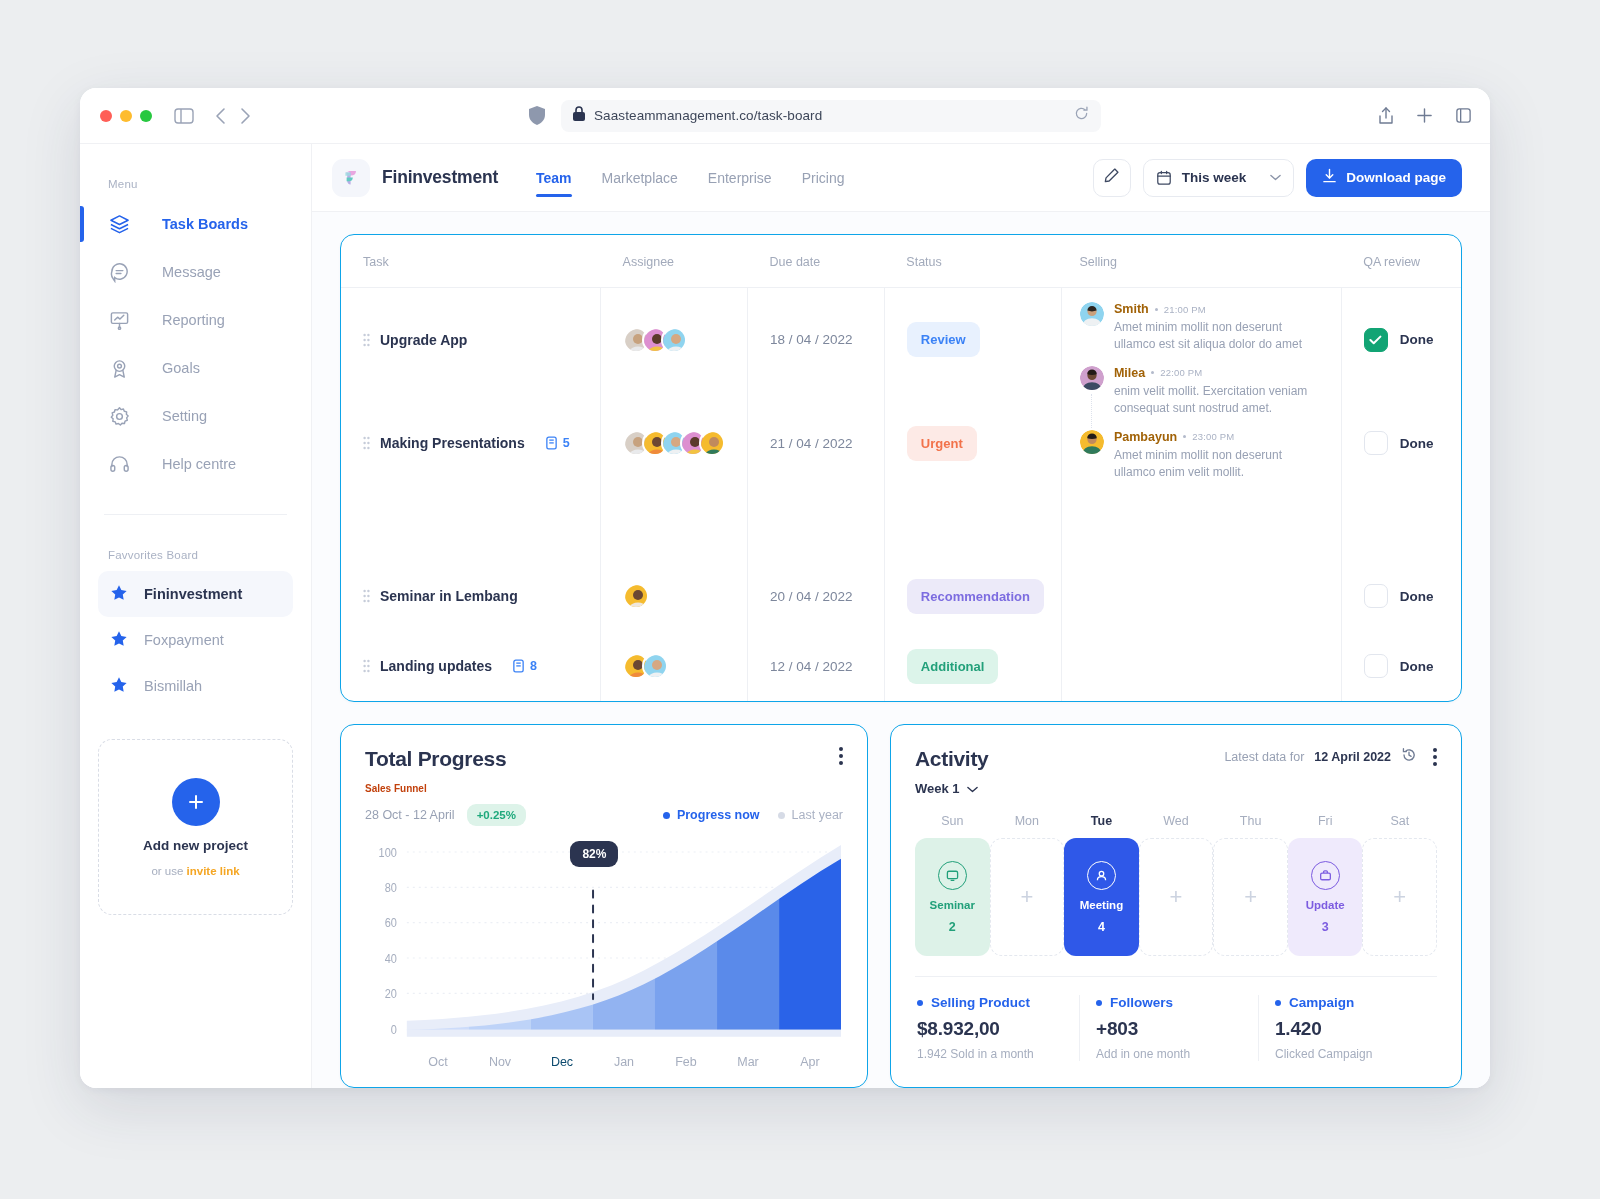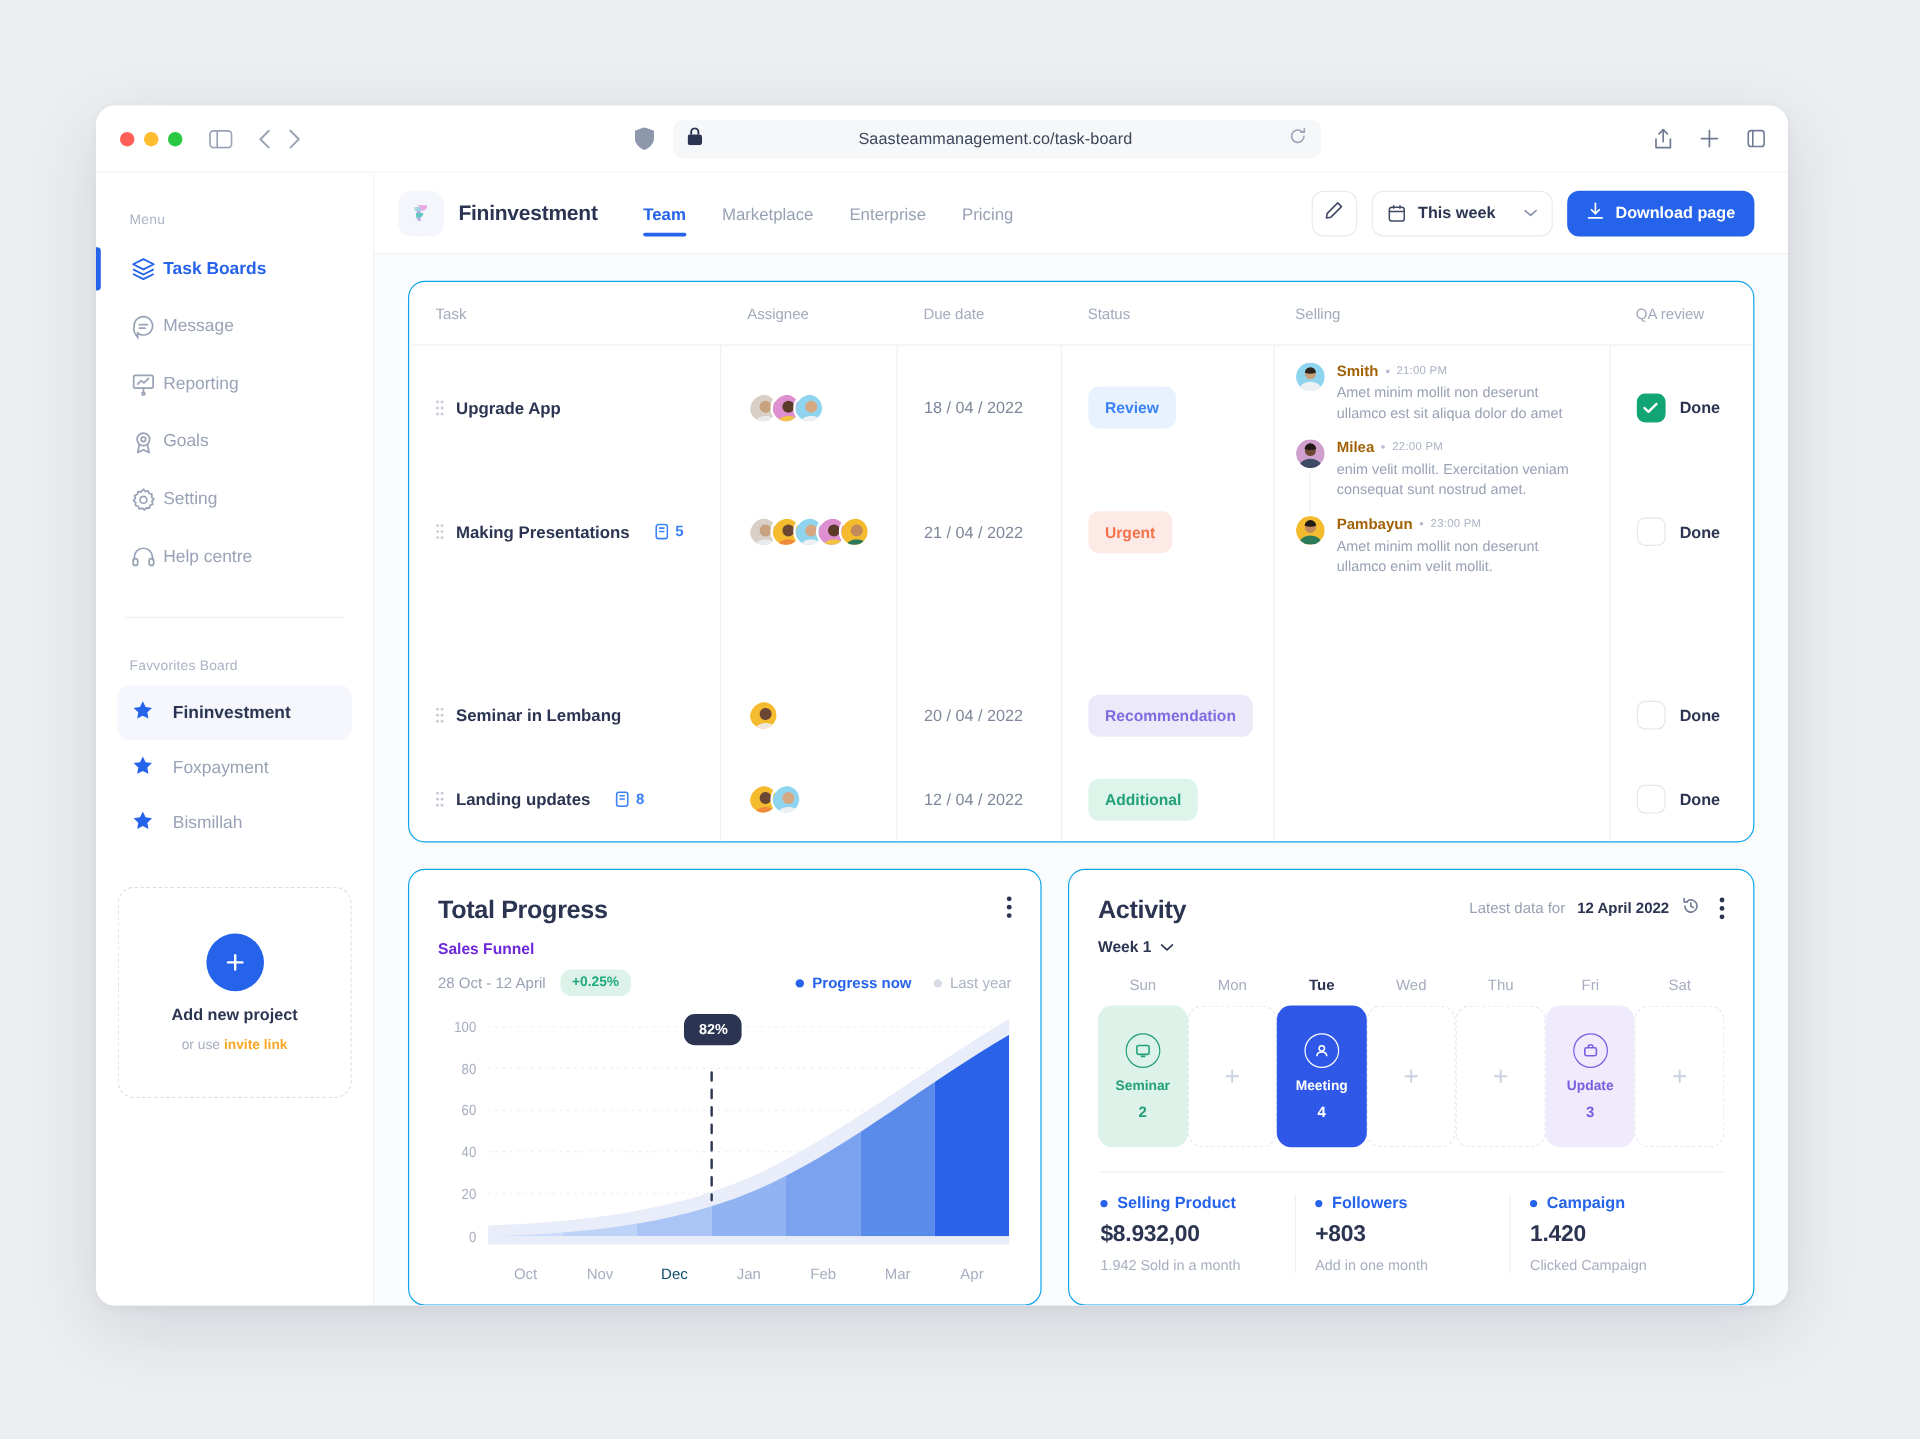--- a/index.html
+++ b/index.html
@@ -19,21 +19,20 @@
     display: flex; flex-direction: column;
   }
 
   
   .chrome {
     height: 56px; flex: none;
     display: flex; align-items: center;
     padding: 0 18px 0 20px;
     background: #fff;
     border-bottom: 1px solid #f0f1f4;
-    text-align: center;
   }
   .dots { display: flex; gap: 8px; align-items: center; }
   .dot { width: 12px; height: 12px; border-radius: 50%; }
   .dot.r { background: #ff5f57; } .dot.y { background: #febc2e; } .dot.g { background: #28c840; }
   .chrome-ico { color: #9aa3b6; display: flex; align-items: center; justify-content: center; }
   .sidebar-toggle { margin-left: 22px; }
   .nav-arrows { display: flex; gap: 10px; margin-left: 20px; }
   .chrome-mid { flex: 1; display: flex; align-items: center; justify-content: center; gap: 16px; }
   .urlbar {
     width: 540px; height: 32px; background: #f6f7f9; border-radius: 8px;
@@ -58,21 +57,21 @@
   }
   .avatar-img { width: 32px; height: 32px; border-radius: 8px; flex: none; overflow: hidden; position: relative; }
   .profile-txt { flex: 1; min-width: 0; }
   .profile-name { font-size: 13px; font-weight: 700; color: #2b3450; white-space: nowrap; }
   .profile-role { font-size: 11px; color: #9aa3b6; margin-top: 1px; }
   .caret { color: #6f7b93; }
 
   .sec-label { font-size: 11.5px; color: #aab2c4; margin: 34px 0 10px 10px; letter-spacing:.2px;}
   .menu { display: flex; flex-direction: column; }
   .mitem {
-    height: 48px; display: flex; align-items: center; gap: 6px;
+    height: 48px; display: flex; align-items: center; gap: 32px;
     padding-left: 10px; border-radius: 10px; position: relative;
     color: #99a2b6; font-size: 14.5px;
   }
   .mitem .ic { width: 22px; height: 22px; display:flex; align-items:center; justify-content:center; flex:none; }
   .mitem.active { color: #2563eb; font-weight: 700; }
   .mitem.active::before {
     content:""; position:absolute; left:-18px; top:6px; bottom:6px; width:4px;
     background:#2563eb; border-radius:0 3px 3px 0;
   }
   .divider { height:1px; background:#eef0f4; margin: 26px 6px 0 6px; }
@@ -170,21 +169,21 @@
   .chk.on { background:#12a474; border-color:#12a474; color:#fff; }
   .qa-label { font-size:13.5px; color:#2b3450; font-weight:600; }
 
   
   .bottom { display:flex; gap:22px; flex:1; min-height:0; }
   .pcard { flex: 0 0 528px; padding: 22px 24px 18px 24px; display:flex; flex-direction:column; }
   .acard { flex: 1; padding: 22px 24px 18px 24px; display:flex; flex-direction:column; }
   .c-title { font-size:21px; font-weight:700; color:#2b3450; letter-spacing:-.3px; }
   .kebab { display:flex; flex-direction:column; gap:3px; }
   .kebab i { width:4px; height:4px; border-radius:50%; background:#2b3450; display:block; }
-  .sub { font-size:13px; color:#6d28d9; font-weight:600; margin-top:12px; }
+  .sub { font-size:10px; color:#c2410c; font-weight:600; margin-top:12px; }
   .meta-row { display:flex; align-items:center; margin-top:10px; gap:12px; }
   .range { font-size:12.5px; color:#98a1b4; }
   .pill { background:#ddf3e9; color:#1ea97c; font-size:11.5px; font-weight:700; border-radius:9px; padding:5px 10px; }
   .legend { margin-left:auto; display:flex; align-items:center; gap:18px; }
   .lg { display:flex; align-items:center; gap:7px; font-size:12.5px; }
   .lg .d { width:7px; height:7px; border-radius:50%; }
   .lg.now { color:#2563eb; font-weight:700; } .lg.now .d{ background:#2563eb; }
   .lg.last{ color:#aab2c4; } .lg.last .d{ background:#d6dbe6; }
 
   .chart-area { flex:1; margin-top:10px; position:relative; min-height:0; }

